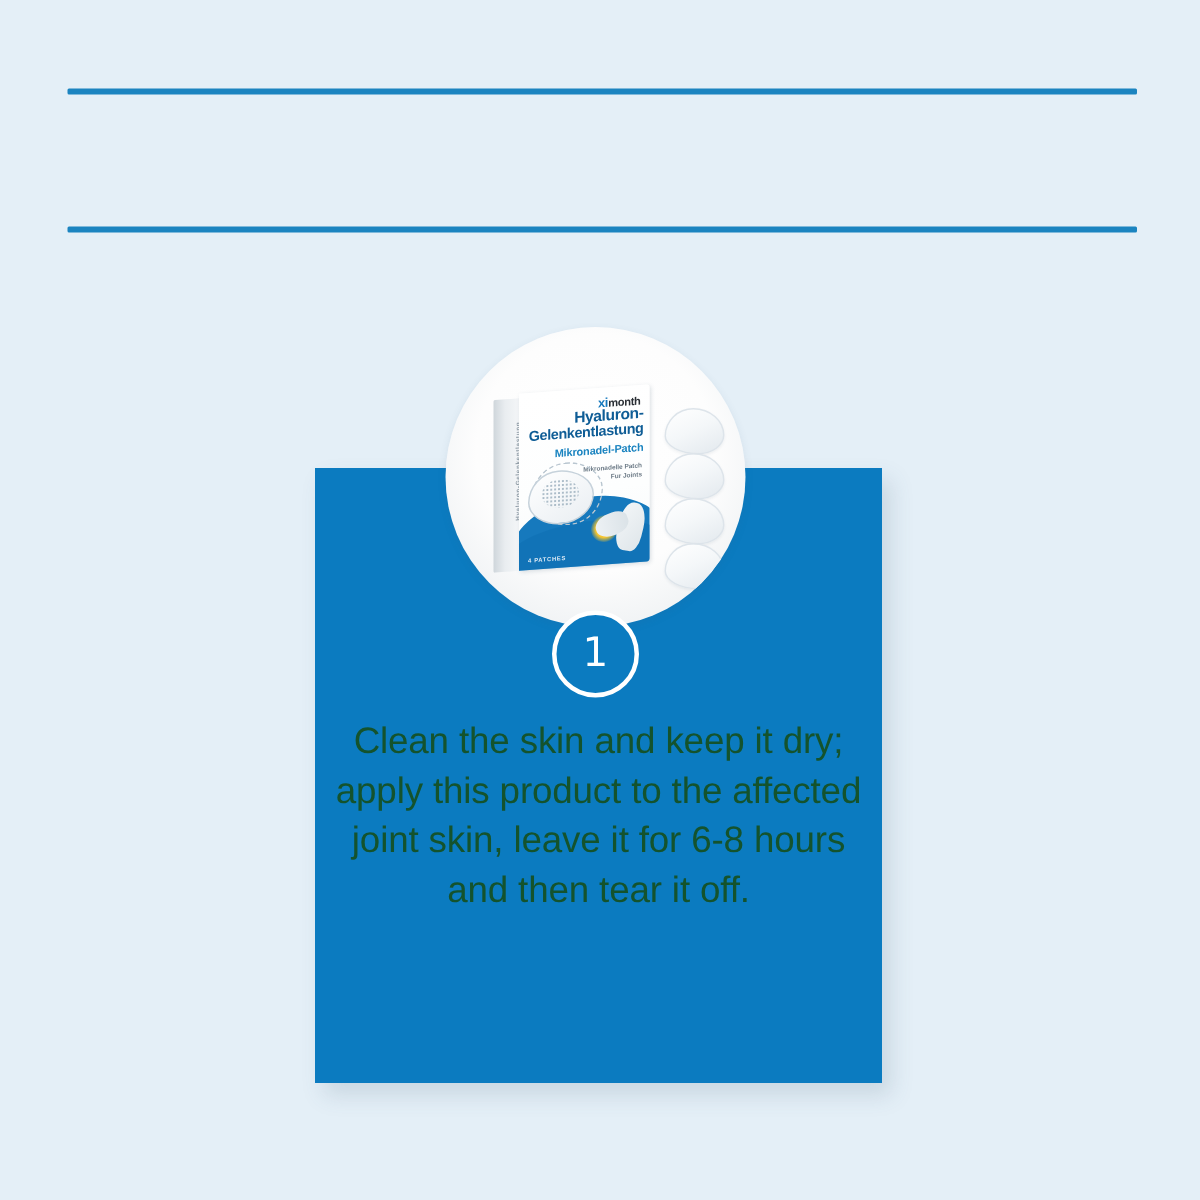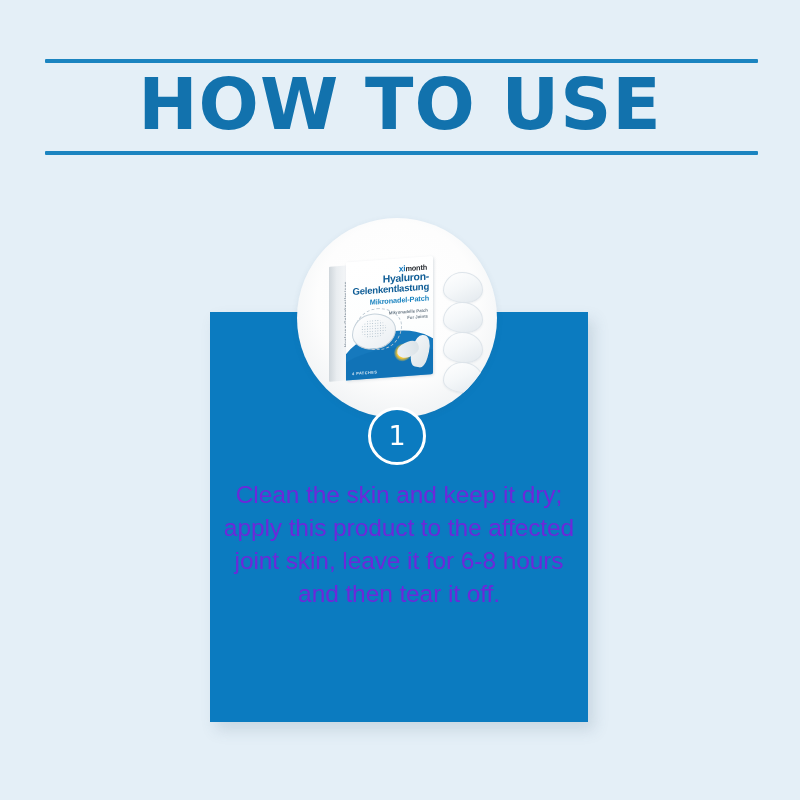--- a/index.html
+++ b/index.html
@@ -215,32 +215,31 @@
     text-align:center;
     font-family:"DejaVu Sans", sans-serif;
   }
 
   
   #step-description{
     position:absolute;
     left:222px; top:478px;
     width:354px;
     text-align:center;
-    color:#6d28d9;
+    color:#14532d;
     font-size:24.5px;
     line-height:33px;
     letter-spacing:-.1px;
   }
 </style>
 </head>
 <body>
 
 <div id="header">
   <div class="rule" id="rule-top"></div>
-  <div id="page-title">HOW TO USE</div>
   <div class="rule" id="rule-bottom"></div>
 </div>
 
 <div id="step-card"></div>
 
 <div id="product-medallion">
 
   <div id="product-box">
 
     <div id="box-spine">

